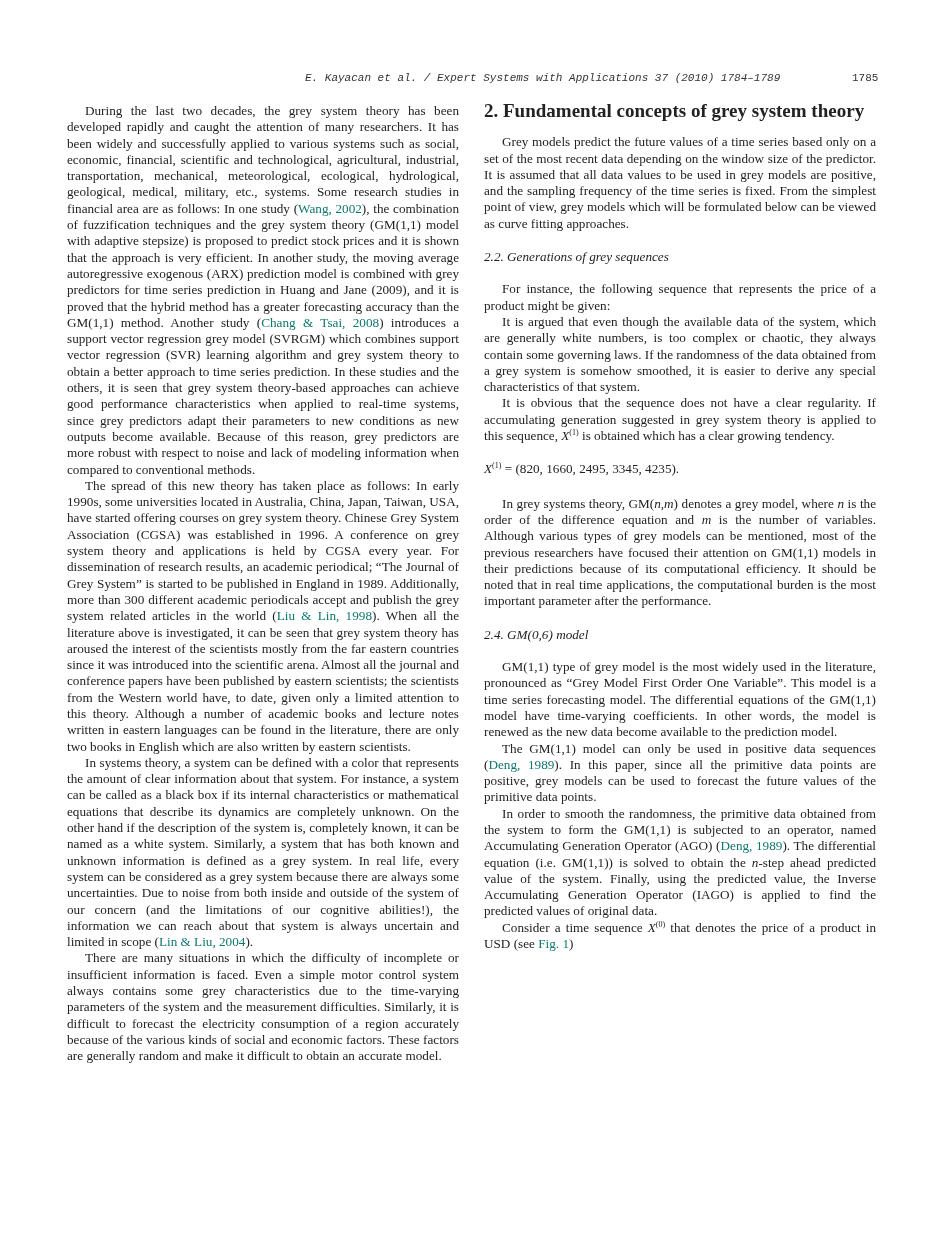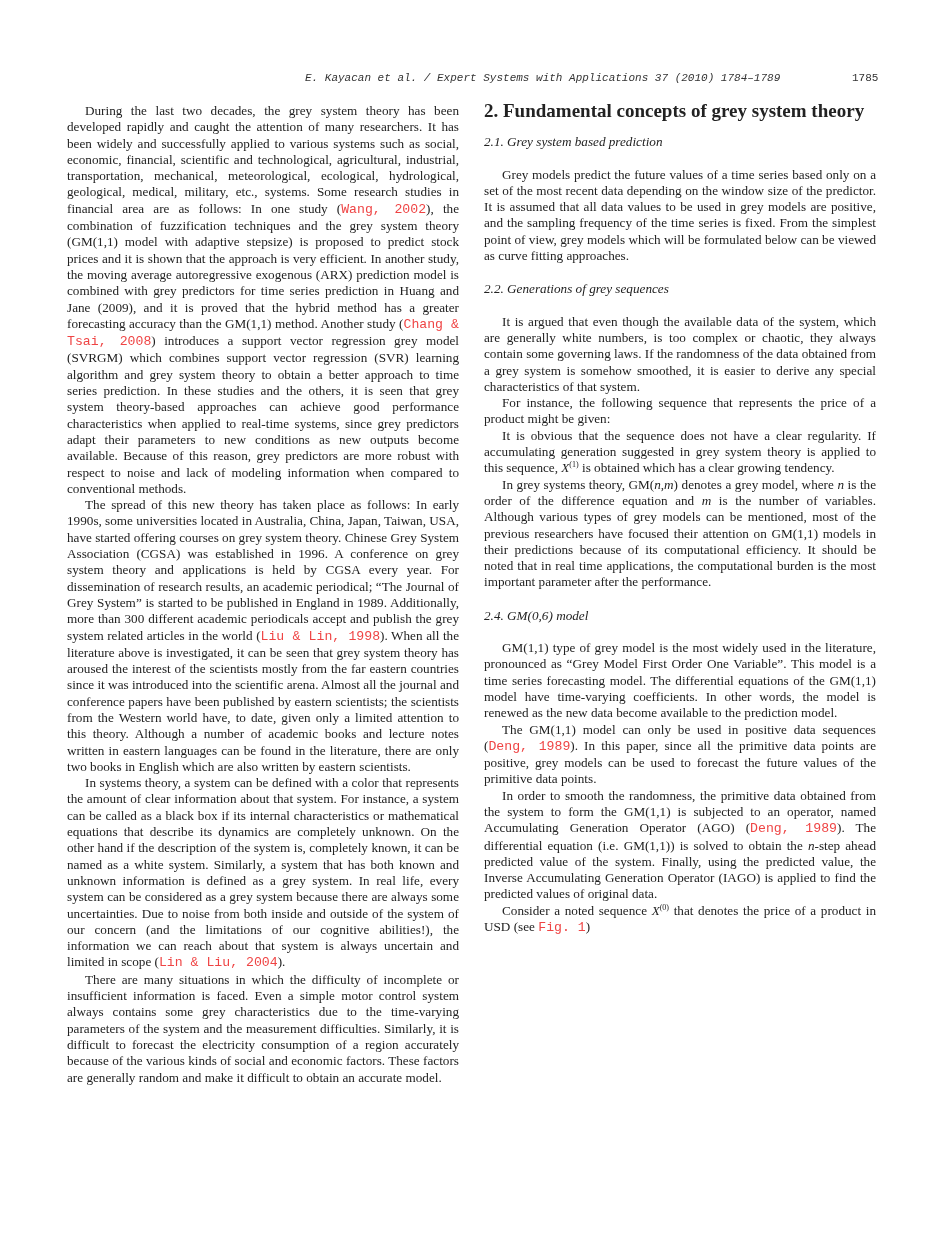--- a/index.html
+++ b/index.html
@@ -8,21 +8,21 @@
   .header { position:absolute; top:72px; left:0; width:925px; height:16px;
             font-family:Liberation Mono, monospace; font-size:11px; color:#333; }
   .header .journal { position:absolute; left:305px; font-style:italic; }
   .header .page { position:absolute; left:852px; }
   .col { position:absolute; top:103px; width:392px;
          font-family:"Liberation Serif",serif; font-size:13.2px; line-height:16.3px;
          text-align:justify; hyphens:auto; }
   .col.left { left:67px; }
   .col.right { left:484px; }
   p { margin:0; text-indent:18px; }
-  a.cite { color:#ef4444; text-decoration:none;font-family:Liberation Mono, monospace; }
+  a.cite { color:#0f766e; text-decoration:none; }
   h2 { font-size:19px; font-weight:bold; margin:0 0 15px 0; font-family:"Liberation Serif",serif; }
   h3 { font-size:13.2px; font-weight:normal; font-style:italic; margin:0 0 16px 0; font-family:"Liberation Serif",serif; }
   .eq { margin:9px 0 12px 0; text-indent:0; font-family:"Liberation Serif",serif; }
   .eq i { font-style:italic; }
   sup { font-size:8px; line-height:0; }
   .gap { height:17px; }
 </style>
 </head>
 <body>
 
@@ -34,30 +34,30 @@
 <div class="col left">
   <p><span>During the last two decades, the grey system theory has been developed rapidly and caught the attention of many researchers. It has been widely and successfully applied to various systems such as social, economic, financial, scientific and technological, agricultural, industrial, transportation, mechanical, meteorological, ecological, hydrological, geological, medical, military, etc., systems. Some research studies in financial area are as follows: In one study (</span><a class="cite">Wang, 2002</a><span>), the combination of fuzzification techniques and the grey system theory (GM(1,1) model with adaptive stepsize) is proposed to predict stock prices and it is shown that the approach is very efficient. In another study, the moving average autoregressive exogenous (ARX) prediction model is combined with grey predictors for time series prediction in Huang and Jane (2009), and it is proved that the hybrid method has a greater forecasting accuracy than the GM(1,1) method. Another study (</span><a class="cite">Chang &amp; Tsai, 2008</a><span>) introduces a support vector regression grey model (SVRGM) which combines support vector regression (SVR) learning algorithm and grey system theory to obtain a better approach to time series prediction. In these studies and the others, it is seen that grey system theory-based approaches can achieve good performance characteristics when applied to real-time systems, since grey predictors adapt their parameters to new conditions as new outputs become available. Because of this reason, grey predictors are more robust with respect to noise and lack of modeling information when compared to conventional methods.</span></p>
   <p><span>The spread of this new theory has taken place as follows: In early 1990s, some universities located in Australia, China, Japan, Taiwan, USA, have started offering courses on grey system theory. Chinese Grey System Association (CGSA) was established in 1996. A conference on grey system theory and applications is held by CGSA every year. For dissemination of research results, an academic periodical; “The Journal of Grey System” is started to be published in England in 1989. Additionally, more than 300 different academic periodicals accept and publish the grey system related articles in the world (</span><a class="cite">Liu &amp; Lin, 1998</a><span>). When all the literature above is investigated, it can be seen that grey system theory has aroused the interest of the scientists mostly from the far eastern countries since it was introduced into the scientific arena. Almost all the journal and conference papers have been published by eastern scientists; the scientists from the Western world have, to date, given only a limited attention to this theory. Although a number of academic books and lecture notes written in eastern languages can be found in the literature, there are only two books in English which are also written by eastern scientists.</span></p>
   <p><span>In systems theory, a system can be defined with a color that represents the amount of clear information about that system. For instance, a system can be called as a black box if its internal characteristics or mathematical equations that describe its dynamics are completely unknown. On the other hand if the description of the system is, completely known, it can be named as a white system. Similarly, a system that has both known and unknown information is defined as a grey system. In real life, every system can be considered as a grey system because there are always some uncertainties. Due to noise from both inside and outside of the system of our concern (and the limitations of our cognitive abilities!), the information we can reach about that system is always uncertain and limited in scope (</span><a class="cite">Lin &amp; Liu, 2004</a><span>).</span></p>
   <p>There are many situations in which the difficulty of incomplete or insufficient information is faced. Even a simple motor control system always contains some grey characteristics due to the time-varying parameters of the system and the measurement difficulties. Similarly, it is difficult to forecast the electricity consumption of a region accurately because of the various kinds of social and economic factors. These factors are generally random and make it difficult to obtain an accurate model.</p>
 </div>
 
 <div class="col right">
   <h2>2. Fundamental concepts of grey system theory</h2>
 
-  <h3>2.1. Grey system based prediction</h3>
   <p>Grey models predict the future values of a time series based only on a set of the most recent data depending on the window size of the predictor. It is assumed that all data values to be used in grey models are positive, and the sampling frequency of the time series is fixed. From the simplest point of view, grey models which will be formulated below can be viewed as curve fitting approaches.</p>
   <div class="gap"></div>
 
   <h3>2.2. Generations of grey sequences</h3>
+  <p>For instance, the following sequence that represents the price of a product might be given:</p>
   <p>It is argued that even though the available data of the system, which are generally white numbers, is too complex or chaotic, they always contain some governing laws. If the randomness of the data obtained from a grey system is somehow smoothed, it is easier to derive any special characteristics of that system.</p>
-  <p>For instance, the following sequence that represents the price of a product might be given:</p>
   <p><span>It is obvious that the sequence does not have a clear regularity. If accumulating generation suggested in grey system theory is applied to this sequence, </span><i>X</i><sup>(1)</sup><span> is obtained which has a clear growing tendency.</span></p>
+  <div class="eq" style="margin-top:17px;margin-bottom:18px;"><i>X</i><sup>(1)</sup><span> = (820, 1660, 2495, 3345, 4235).</span></div>
 
   <p><span>In grey systems theory, GM(</span><i>n</i><span>,</span><i>m</i><span>) denotes a grey model, where </span><i>n</i><span> is the order of the difference equation and </span><i>m</i><span> is the number of variables. Although various types of grey models can be mentioned, most of the previous researchers have focused their attention on GM(1,1) models in their predictions because of its computational efficiency. It should be noted that in real time applications, the computational burden is the most important parameter after the performance.</span></p>
   <div class="gap"></div>
 
   <h3>2.4. GM(0,6) model</h3>
   <p>GM(1,1) type of grey model is the most widely used in the literature, pronounced as “Grey Model First Order One Variable”. This model is a time series forecasting model. The differential equations of the GM(1,1) model have time-varying coefficients. In other words, the model is renewed as the new data become available to the prediction model.</p>
   <p><span>The GM(1,1) model can only be used in positive data sequences (</span><a class="cite">Deng, 1989</a><span>). In this paper, since all the primitive data points are positive, grey models can be used to forecast the future values of the primitive data points.</span></p>
   <p><span>In order to smooth the randomness, the primitive data obtained from the system to form the GM(1,1) is subjected to an operator, named Accumulating Generation Operator (AGO) (</span><a class="cite">Deng, 1989</a><span>). The differential equation (i.e. GM(1,1)) is solved to obtain the </span><i>n</i><span>-step ahead predicted value of the system. Finally, using the predicted value, the Inverse Accumulating Generation Operator (IAGO) is applied to find the predicted values of original data.</span></p>
-  <p><span>Consider a noted sequence </span><i>X</i><sup>(0)</sup><span> that denotes the price of a product in USD (see </span><a class="cite">Fig. 1</a><span>)</span></p>
+  <p><span>Consider a time sequence </span><i>X</i><sup>(0)</sup><span> that denotes the price of a product in USD (see </span><a class="cite">Fig. 1</a><span>)</span></p>
 </div>
 
 </body></html>

